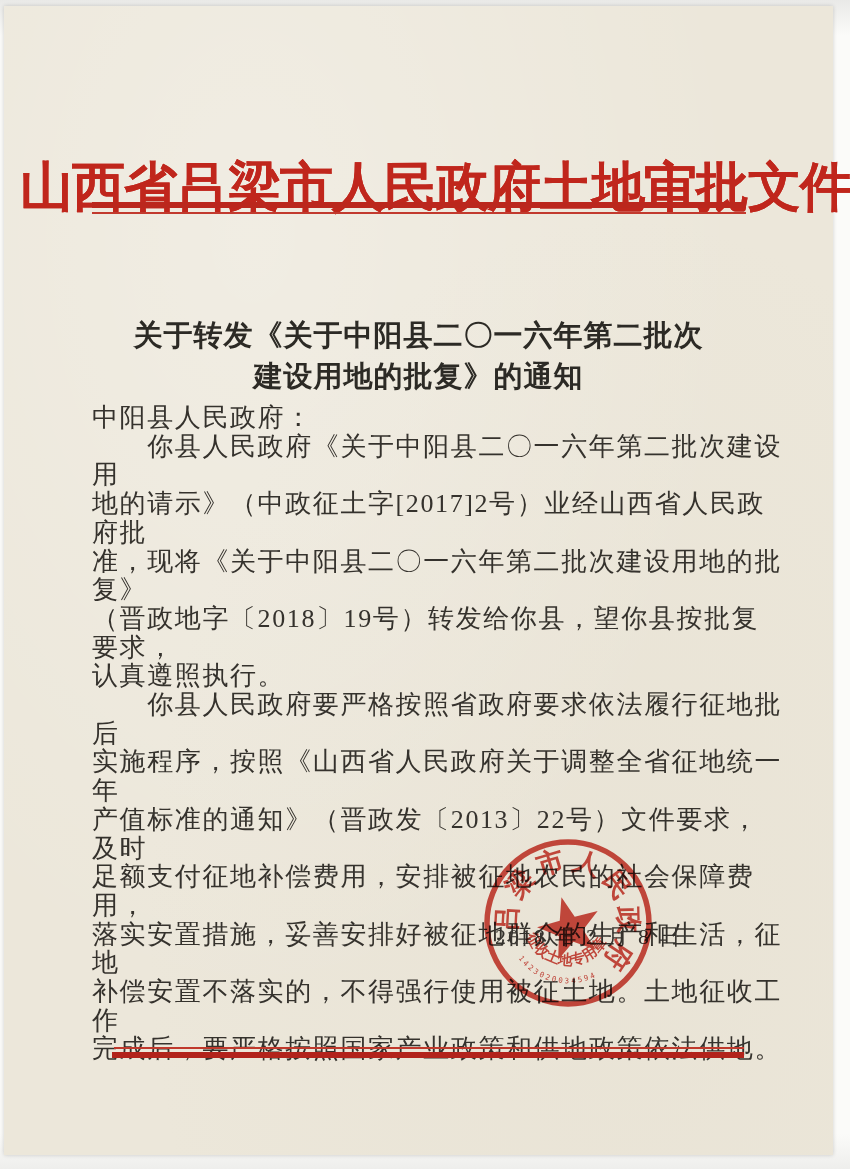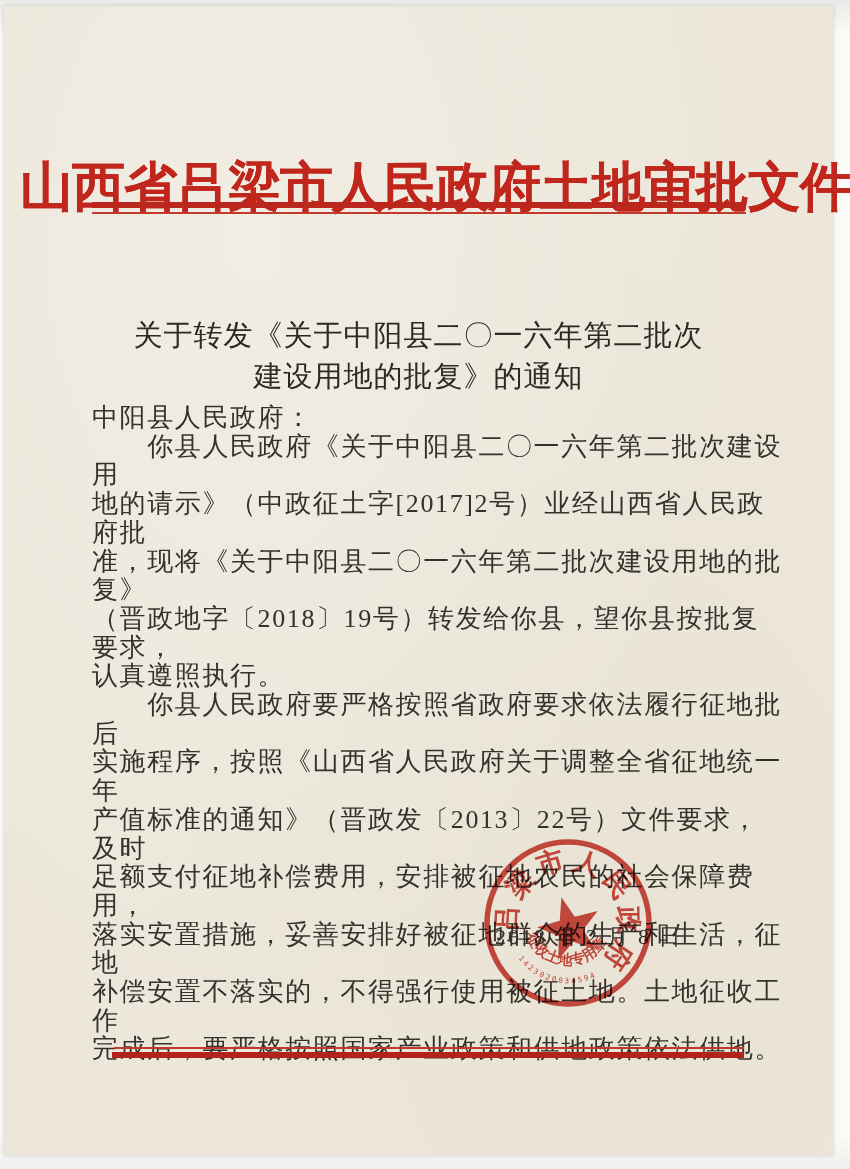--- a/index.html
+++ b/index.html
@@ -22,21 +22,21 @@
     text-shadow:0 0 .5px #c0261c;white-space:nowrap;margin-left:16px;
   }
   .rule-thick{position:absolute;left:88px;width:654px;top:196px;height:6px;background:#bb271d;}
   .rule-thin{position:absolute;left:88px;width:654px;top:206px;height:2px;background:#c23a2e;}
   .doc-number{
     position:absolute;left:88px;width:622px;top:214px;text-align:right;
     font-size:22px;color:#3a362f;letter-spacing:2px;white-space:nowrap;
   }
   .subject{
     position:absolute;left:0;right:0;top:309px;text-align:center;
-    font-size:29px;font-weight:normal;color:#2c2a25;line-height:41px;
+    font-size:29px;font-weight:bold;color:#2c2a25;line-height:41px;
     letter-spacing:1px;white-space:pre-line;
   }
   .body-text{
     position:absolute;left:88px;width:690px;top:398px;
     font-size:26px;color:#35322d;line-height:28.7px;letter-spacing:1.6px;
     white-space:pre-line;
   }
   .attachment{
     position:absolute;left:88px;width:690px;top:803px;
     font-size:23px;color:#35322d;line-height:31px;letter-spacing:1.6px;

